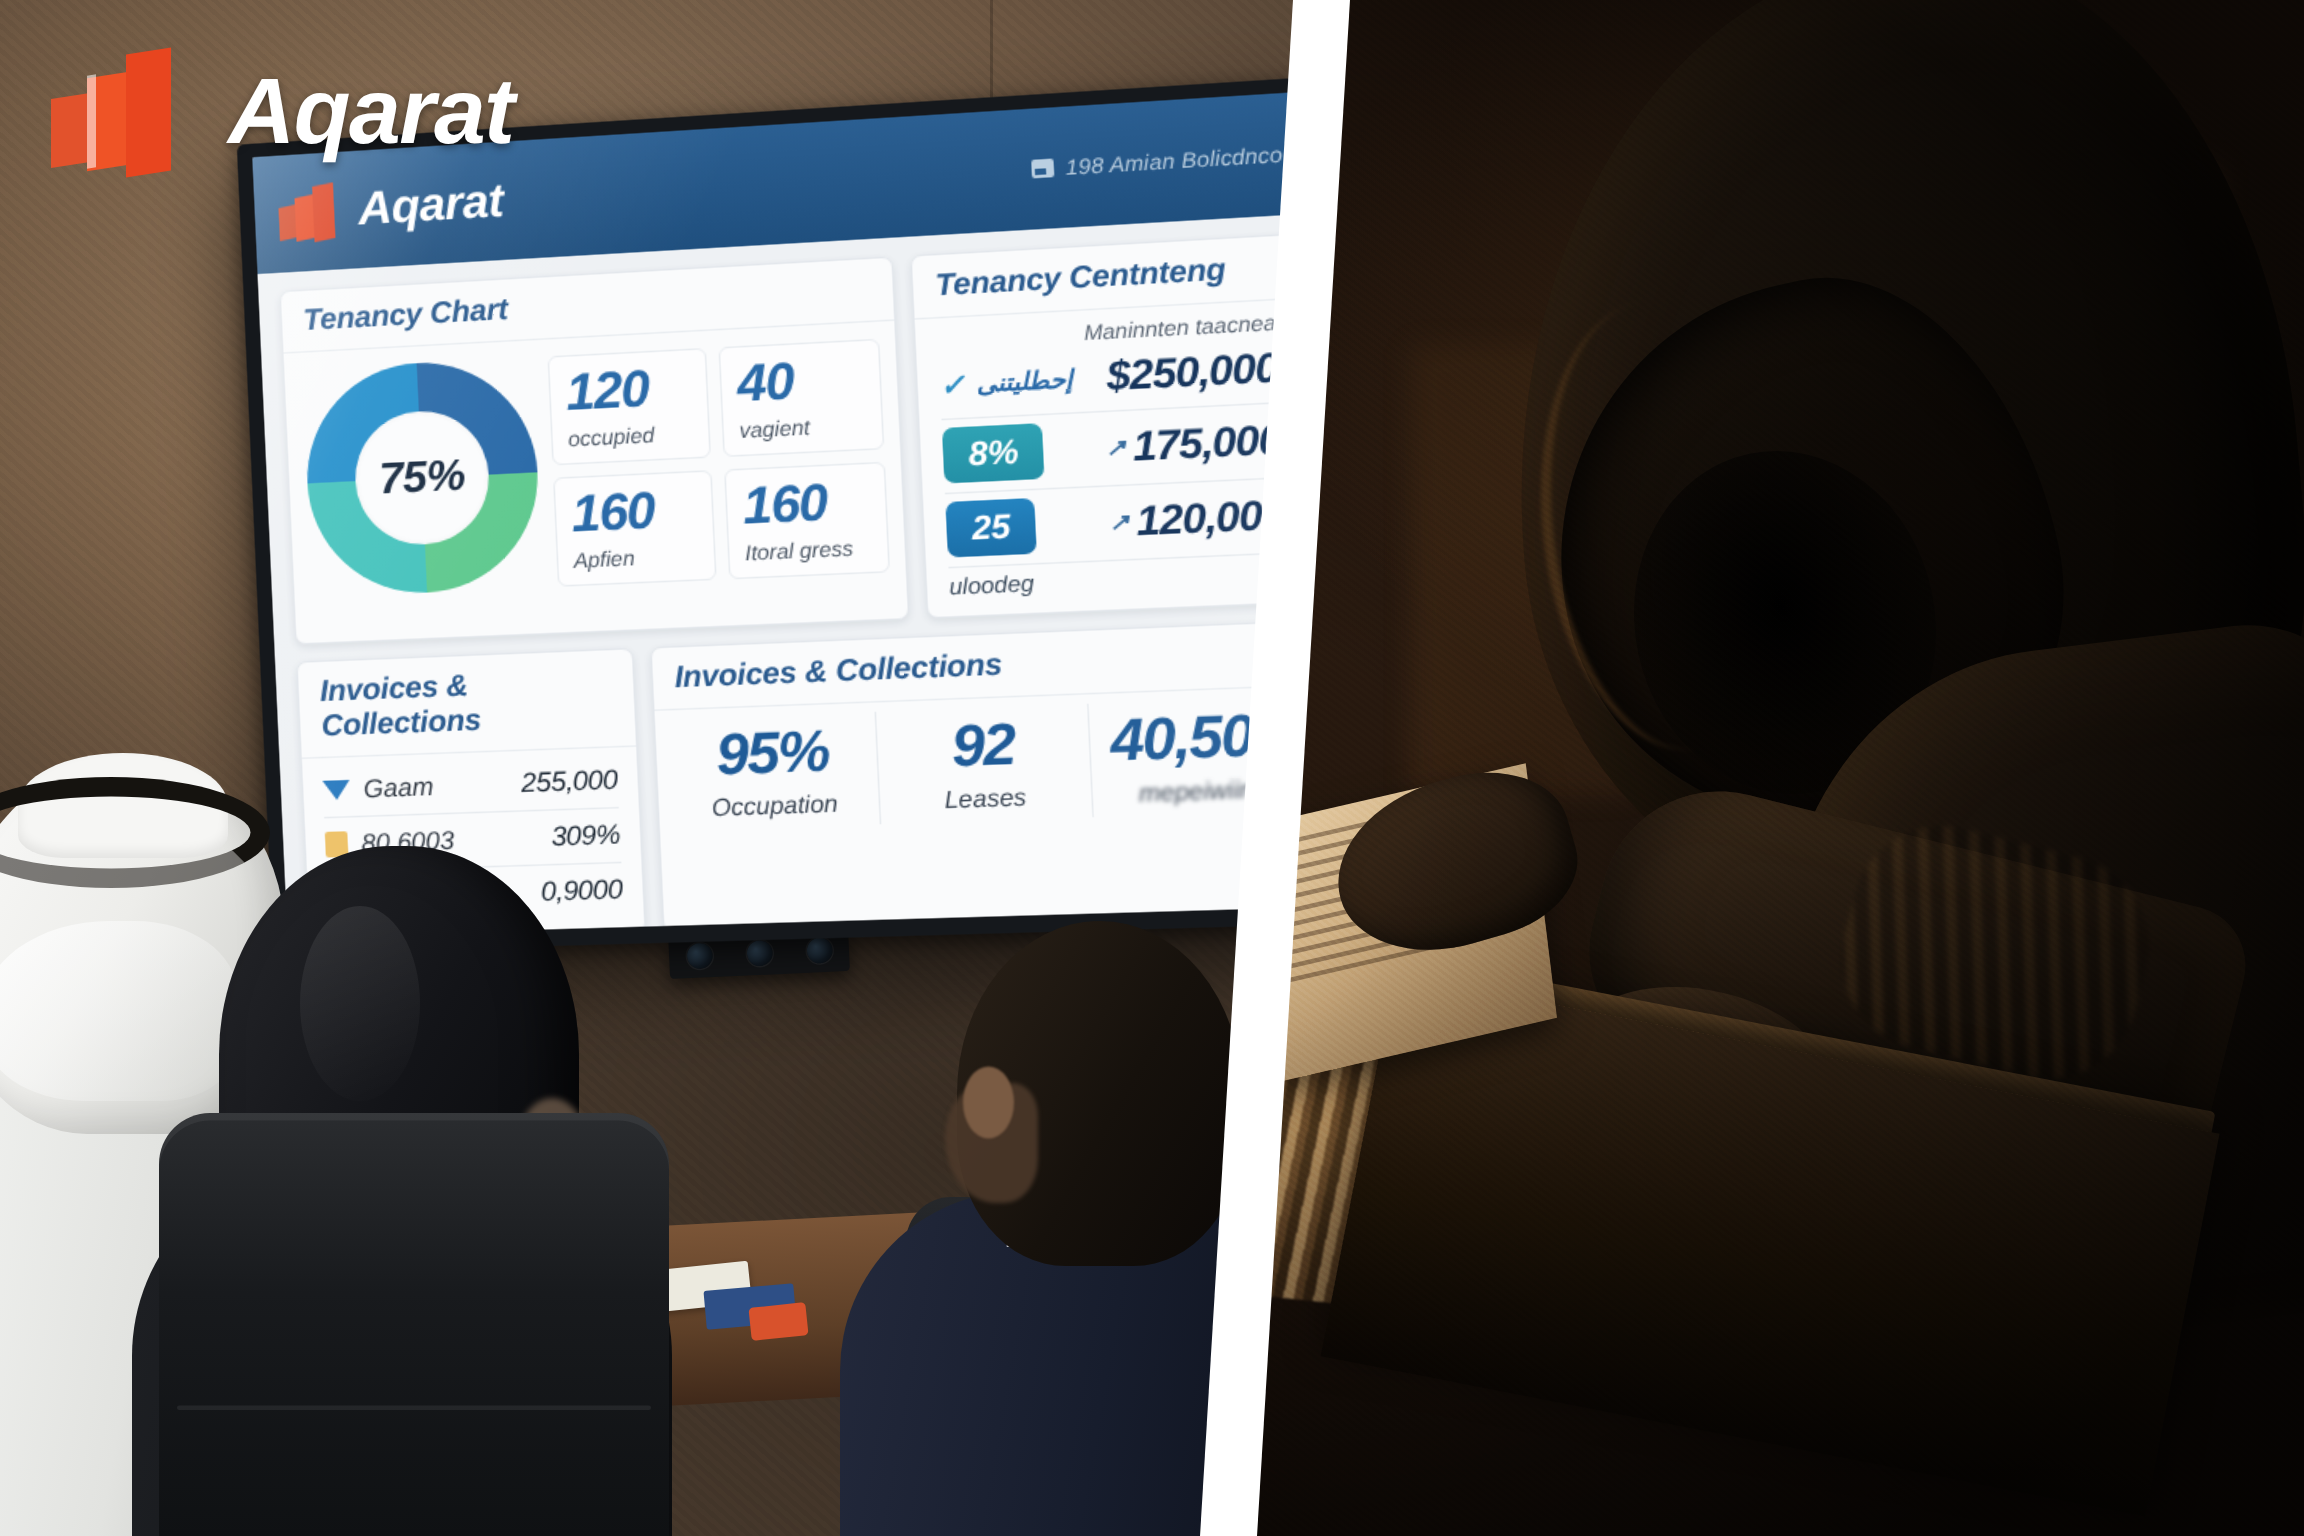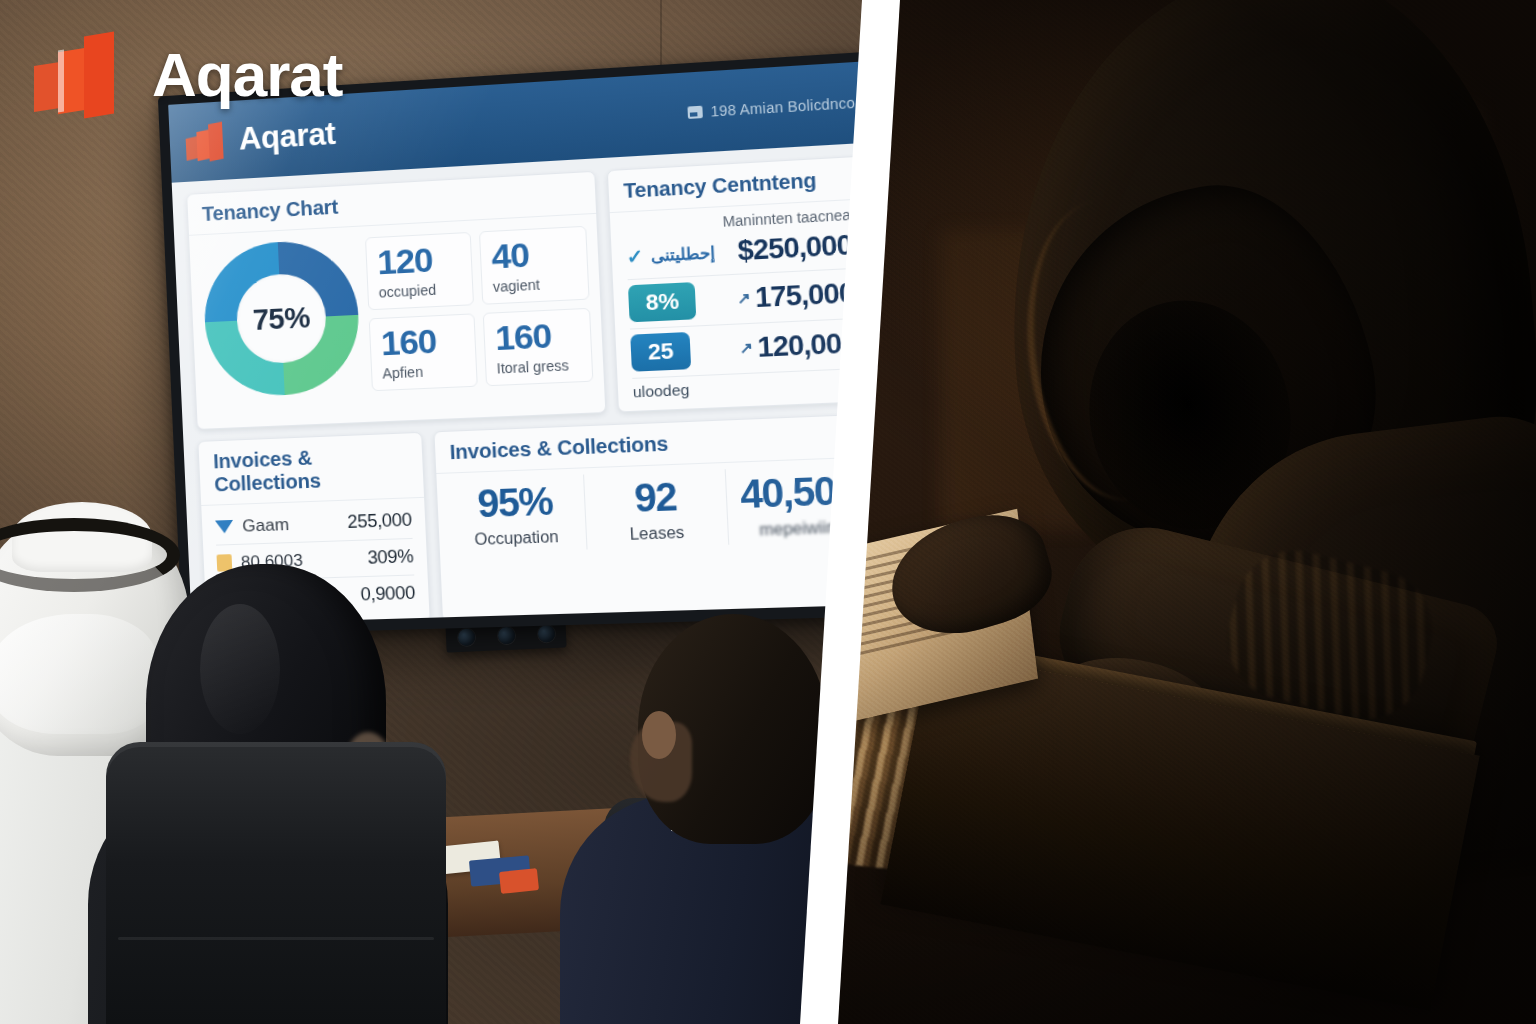--- a/index.html
+++ b/index.html
@@ -1,19 +1,19 @@
 <!DOCTYPE html>
 <html><head>
 <meta charset="utf-8">
 <style>
   * { margin:0; padding:0; box-sizing:border-box; }
   html,body { width:1536px; height:1024px; overflow:hidden; background:#000;
               font-family:"Liberation Sans", sans-serif; }
 
-  #stage { position:relative; width:1536px; height:1024px; overflow:hidden; }
+  #stage { position:relative; width:1536px; height:1024px; overflow:hidden;font-style:italic; }
 
   
   #left-panel{
     position:absolute; inset:0; width:900px; height:1024px; overflow:hidden;
     background:
       radial-gradient(ellipse 700px 500px at 40% 20%, #8b7259 0%, #6d5742 55%, #4e3e30 100%);
   }
   
   #wall-texture{
     position:absolute; inset:0;

